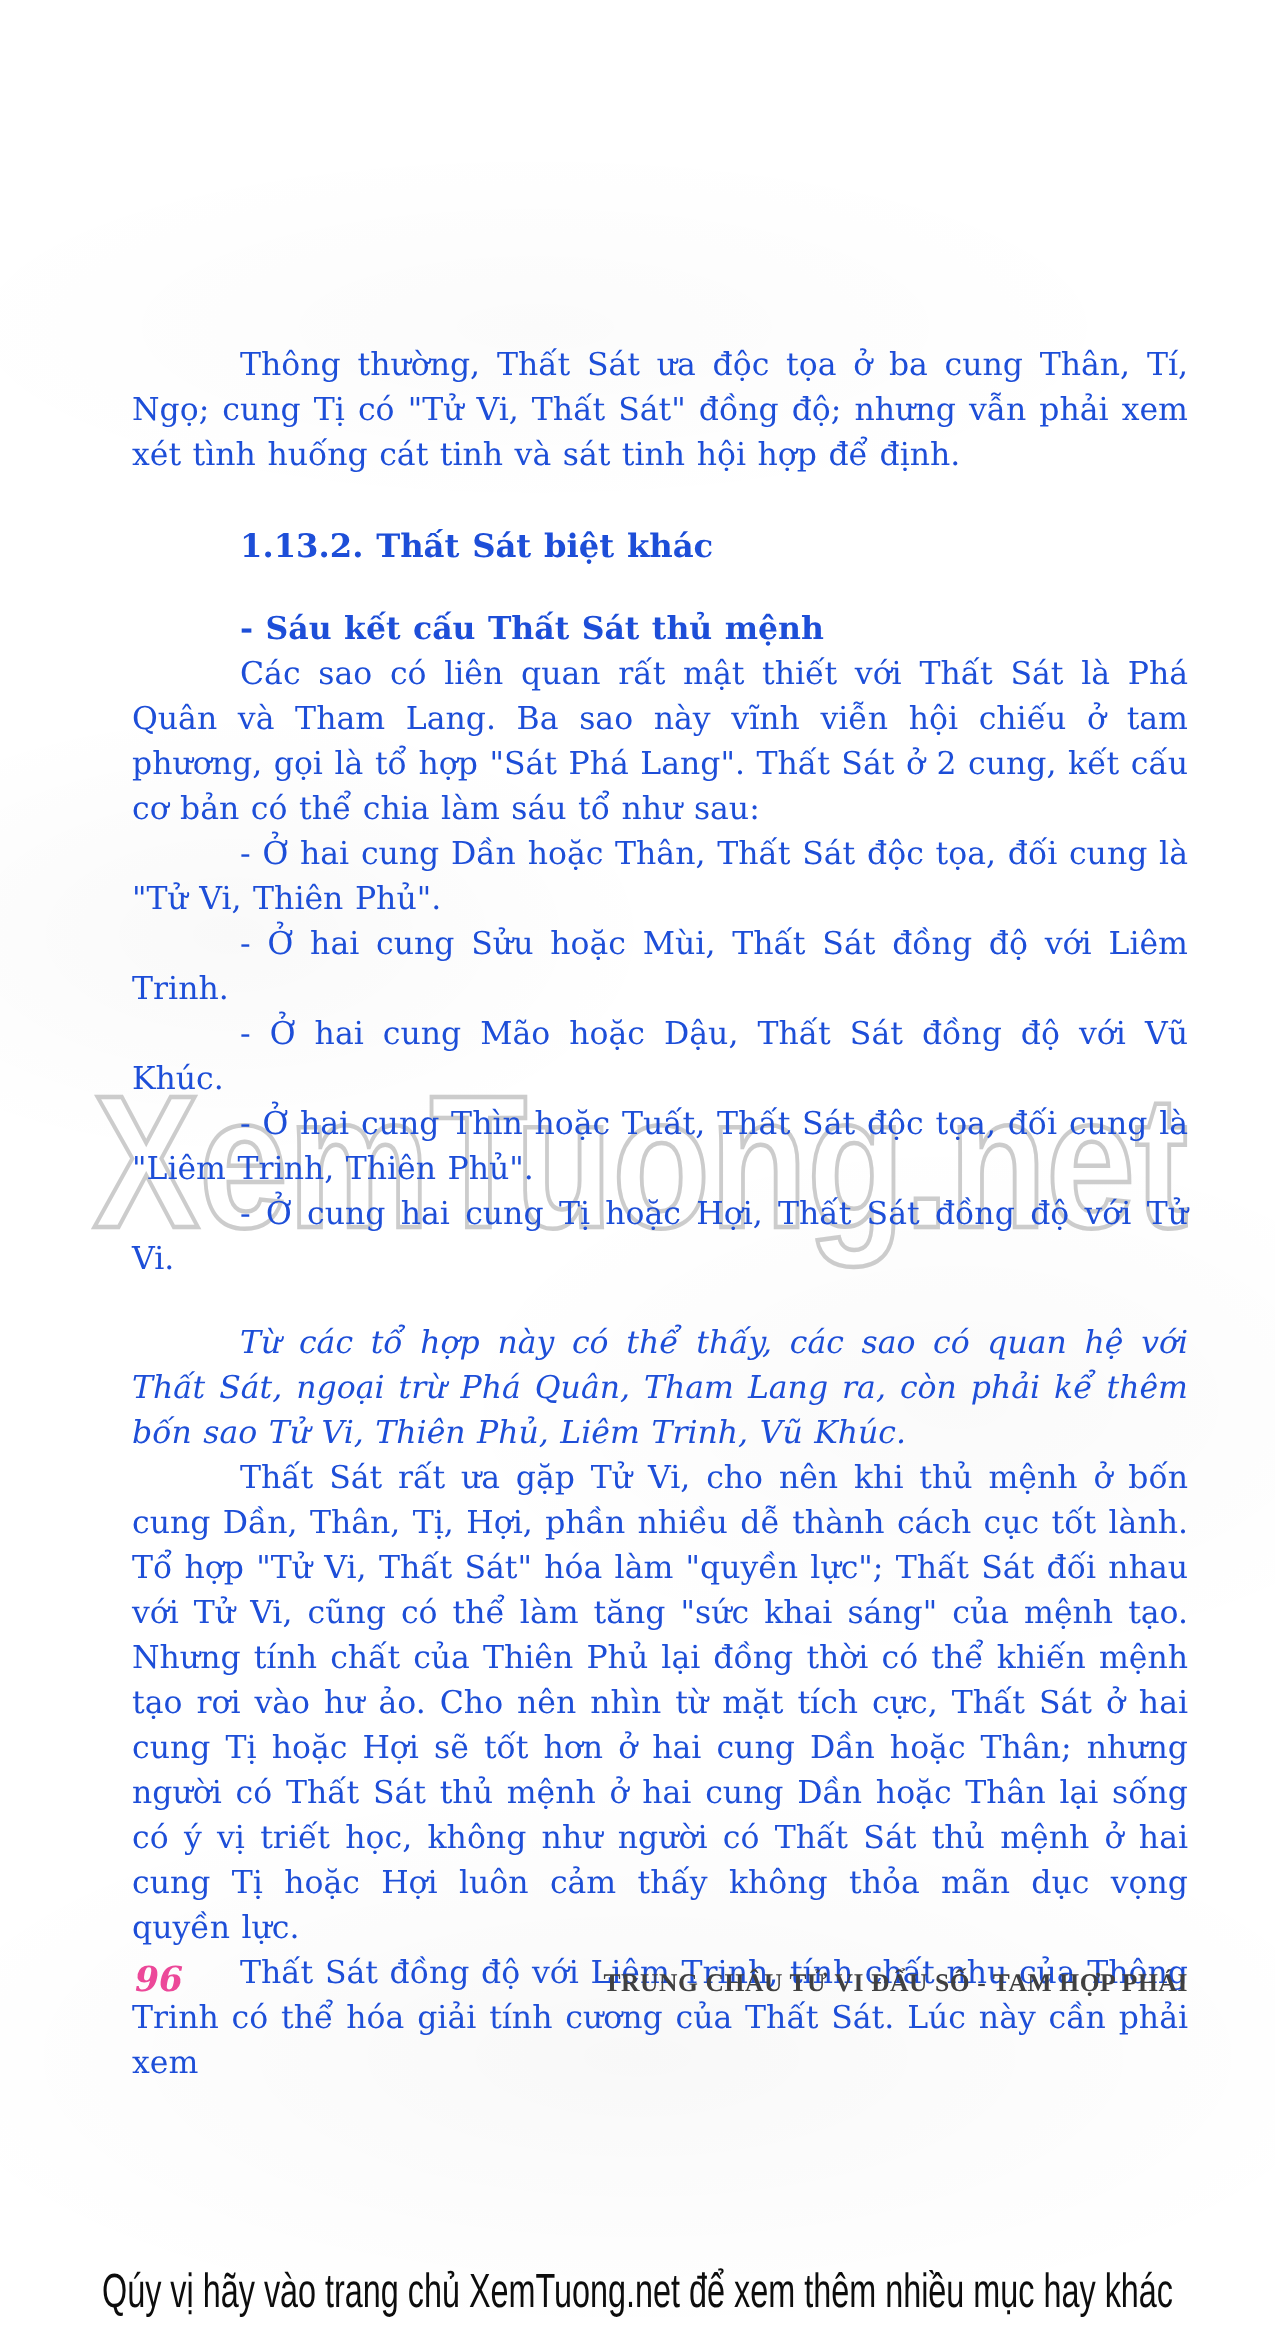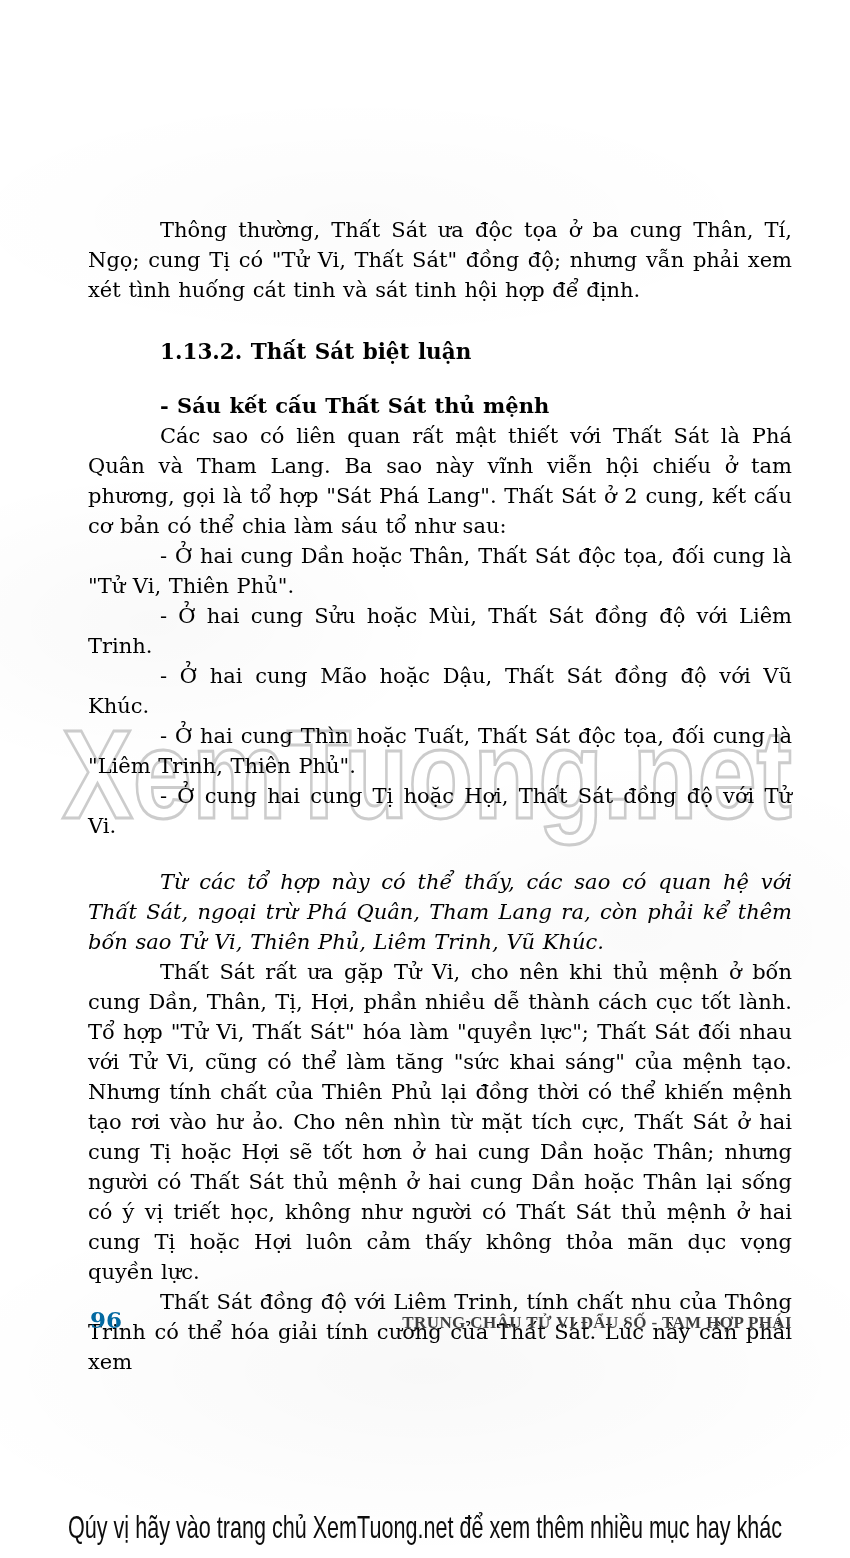--- a/index.html
+++ b/index.html
@@ -12,35 +12,35 @@
     background:
       radial-gradient(420px 220px at 18% 40%, rgba(0,0,0,0.022), transparent 70%),
       radial-gradient(500px 260px at 75% 60%, rgba(0,0,0,0.018), transparent 70%),
       radial-gradient(700px 260px at 50% 88%, rgba(0,0,0,0.028), transparent 72%),
       radial-gradient(600px 180px at 42% 14%, rgba(0,0,0,0.015), transparent 70%);
   }
   .watermark-svg{
     position:absolute;left:56px;top:700px;width:744px;height:152px;
   }
   .content{
-    position:absolute;left:88px;top:215px;width:704px;
-    font-size:21px;line-height:30px;text-align:justify;color:#000000;
+    position:absolute;left:88px;top:228px;width:704px;
+    font-size:21px;line-height:30px;text-align:justify;color:#1d4ed8;
     word-spacing:1px;
   }
   .content p{margin:0;text-indent:72px;}
   .content p.heading{font-weight:700;margin-top:32px;margin-bottom:24px;font-size:21.5px;}
   .content p.subheading{font-weight:700;}
   .content p.para-gap{margin-top:26px;font-style:italic;}
   .page-footer{
     position:absolute;left:90px;right:58px;top:1306px;
     display:flex;justify-content:space-between;align-items:baseline;
   }
   .page-number{
-    font-family:"DejaVu Serif",serif;font-weight:700;
-    font-size:23px;color:#0369a1;
+    font-family:"DejaVu Serif",serif;font-style:italic;font-weight:700;
+    font-size:23px;color:#ec4899;
   }
   .running-title{
     font-family:"Liberation Serif",serif;font-weight:700;
     font-size:17px;letter-spacing:0.4px;color:#404040;
   }
   .promo{
     position:absolute;left:0;top:1498px;width:850px;height:60px;
   }
 </style>
 </head>
@@ -49,21 +49,21 @@
 <div style="position:absolute;inset:0;">
 
   <div class="scan-texture"></div>
 
   <svg class="watermark-svg" viewBox="0 0 744 152" xmlns="http://www.w3.org/2000/svg">
     <text x="6" y="118" textLength="730" lengthAdjust="spacingAndGlyphs" font-family="&quot;Liberation Sans&quot;, sans-serif" font-weight="bold" font-size="126" fill="#ffffff" fill-opacity="0.9" stroke-width="3" stroke-opacity="0.85" stroke="#c3c3c3">XemTuong.net</text>
   </svg>
 
   <div class="content">
       <p class="blk para">Thông thường, Thất Sát ưa độc tọa ở ba cung Thân, Tí, Ngọ; cung Tị có "Tử Vi, Thất Sát" đồng độ; nhưng vẫn phải xem xét tình huống cát tinh và sát tinh hội hợp để định.</p>
-      <p class="blk heading">1.13.2. Thất Sát biệt luận</p>
+      <p class="blk heading">1.13.2. Thất Sát biệt khác</p>
       <p class="blk subheading">- Sáu kết cấu Thất Sát thủ mệnh</p>
       <p class="blk para">Các sao có liên quan rất mật thiết với Thất Sát là Phá Quân và Tham Lang. Ba sao này vĩnh viễn hội chiếu ở tam phương, gọi là tổ hợp "Sát Phá Lang". Thất Sát ở 2 cung, kết cấu cơ bản có thể chia làm sáu tổ như sau:</p>
       <p class="blk item">- Ở hai cung Dần hoặc Thân, Thất Sát độc tọa, đối cung là "Tử Vi, Thiên Phủ".</p>
       <p class="blk item">- Ở hai cung Sửu hoặc Mùi, Thất Sát đồng độ với Liêm Trinh.</p>
       <p class="blk item">- Ở hai cung Mão hoặc Dậu, Thất Sát đồng độ với Vũ Khúc.</p>
       <p class="blk item">- Ở hai cung Thìn hoặc Tuất, Thất Sát độc tọa, đối cung là "Liêm Trinh, Thiên Phủ".</p>
       <p class="blk item">- Ở cung hai cung Tị hoặc Hợi, Thất Sát đồng độ với Tử Vi.</p>
       <p class="blk para-gap">Từ các tổ hợp này có thể thấy, các sao có quan hệ với Thất Sát, ngoại trừ Phá Quân, Tham Lang ra, còn phải kể thêm bốn sao Tử Vi, Thiên Phủ, Liêm Trinh, Vũ Khúc.</p>
       <p class="blk para">Thất Sát rất ưa gặp Tử Vi, cho nên khi thủ mệnh ở bốn cung Dần, Thân, Tị, Hợi, phần nhiều dễ thành cách cục tốt lành. Tổ hợp "Tử Vi, Thất Sát" hóa làm "quyền lực"; Thất Sát đối nhau với Tử Vi, cũng có thể làm tăng "sức khai sáng" của mệnh tạo. Nhưng tính chất của Thiên Phủ lại đồng thời có thể khiến mệnh tạo rơi vào hư ảo. Cho nên nhìn từ mặt tích cực, Thất Sát ở hai cung Tị hoặc Hợi sẽ tốt hơn ở hai cung Dần hoặc Thân; nhưng người có Thất Sát thủ mệnh ở hai cung Dần hoặc Thân lại sống có ý vị triết học, không như người có Thất Sát thủ mệnh ở hai cung Tị hoặc Hợi luôn cảm thấy không thỏa mãn dục vọng quyền lực.</p>
       <p class="blk para">Thất Sát đồng độ với Liêm Trinh, tính chất nhu của Thông Trinh có thể hóa giải tính cương của Thất Sát. Lúc này cần phải xem</p>

